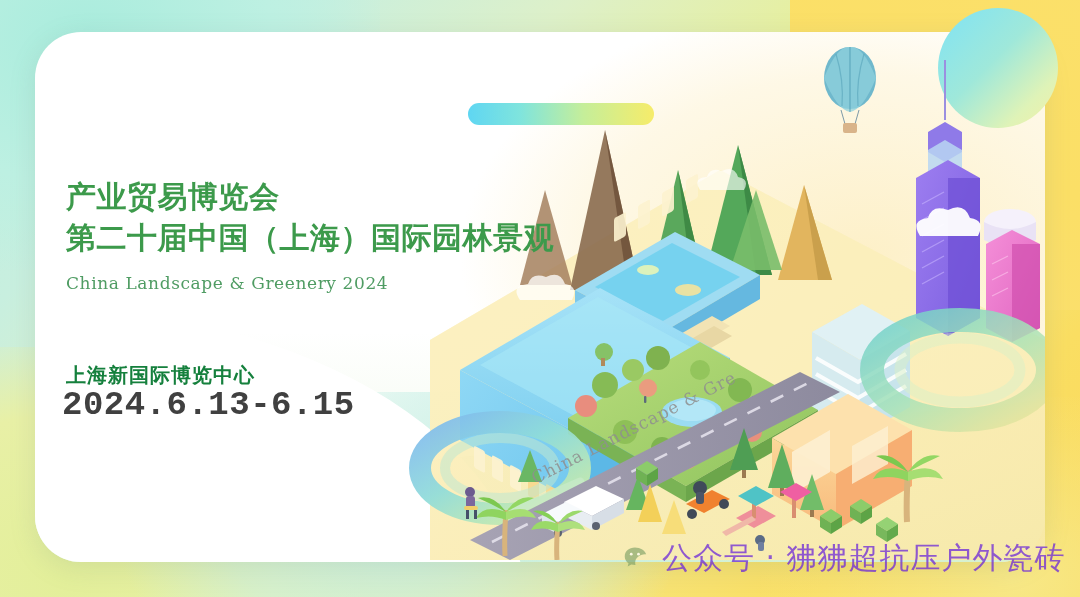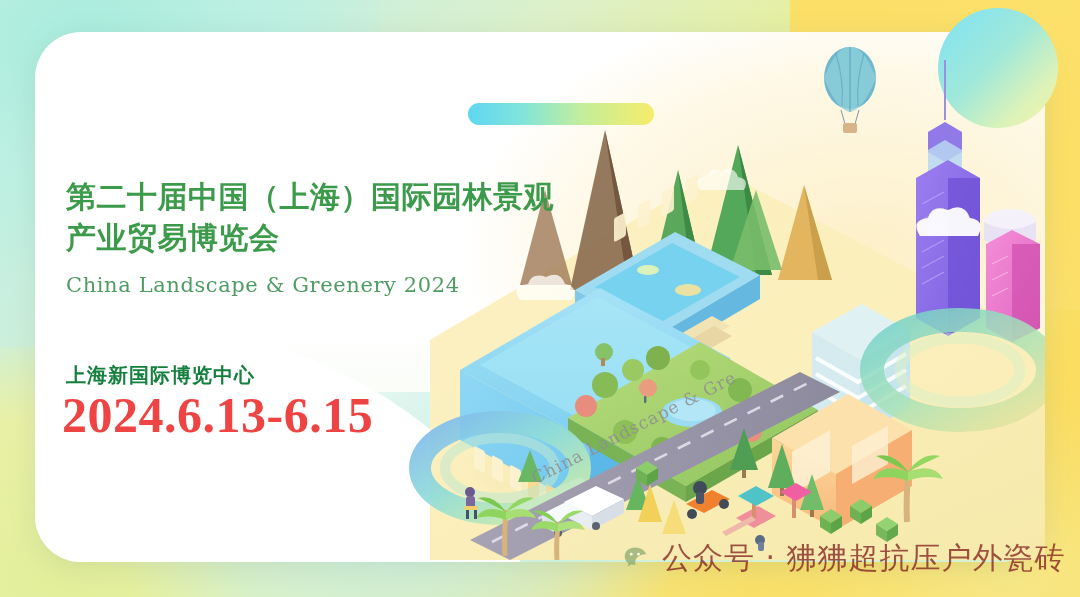--- a/index.html
+++ b/index.html
@@ -97,37 +97,37 @@
     font-size:30px;
     line-height:1.38;
     letter-spacing:.5px;
     white-space:nowrap;
   }
   .title-en {
     margin-top:14px;
     color:#4f9c63;
     font-family:"DejaVu Serif", serif;
     font-weight:400;
-    font-size:21px;
+    font-size:17px;
     letter-spacing:.6px;
   }
   .venue {
     position:absolute; left:66px; top:362px; z-index:6;
     color:#15803d;
     font-family:"DejaVu Sans", sans-serif;
     font-weight:700;
     font-size:20px;
     letter-spacing:1px;
   }
   .dates {
     position:absolute; left:62px; top:386px; z-index:6;
-    color:#ef4444;
-    font-family:Liberation Serif, serif;
+    color:#404040;
+    font-family:Liberation Mono, monospace;
     font-weight:700;
-    font-size:50px;
+    font-size:34px;
     letter-spacing:.5px;
   }
 
   
   .illo { position:absolute; left:400px; top:40px; width:645px; height:520px; z-index:4; }
   .illo svg { width:100%; height:100%; display:block; }
 
   
   .road-text {
     position:absolute; left:528px; top:470px; z-index:7;
@@ -135,21 +135,21 @@
     color:#8f8f8f; font-family:"DejaVu Serif", serif;
     font-size:17px; letter-spacing:1px; white-space:nowrap; opacity:.85;
   }
 
   
   .watermark {
     position:absolute; left:624px; top:538px; z-index:9;
     display:flex; align-items:center; gap:9px;
   }
   .wm-text {
-    color:#7f1d1d; opacity:.75;
+    color:#6d28d9; opacity:.75;
     font-family:"DejaVu Sans", sans-serif;
     font-size:30px; font-weight:400; letter-spacing:1px;
     white-space:nowrap;
   }
   .wechat-icon { width:29px; height:25px; opacity:.62; flex:none; }
 </style>
 </head>
 <body>
 
 <div id="poster">
@@ -492,22 +492,22 @@
         <path d="M120 260 q-10-14 8-16 q4-12 18-7 q14-7 19 7 q14 2 7 16 Z" opacity=".85"></path>
         <path d="M300 150 q-8-12 7-13 q3-10 15-6 q12-6 16 6 q12 2 6 13 Z" opacity=".7"></path>
       </g>
     </svg>
   </div>
 
   <div class="white-bar wb1"></div>
   <div class="white-bar wb2"></div>
 
   <div class="text-block">
+    <div class="title-cn">产业贸易博览会</div>
     <div class="title-cn">第二十届中国（上海）国际园林景观</div>
-    <div class="title-cn">产业贸易博览会</div>
     <div class="title-en">China Landscape &amp; Greenery 2024</div>
   </div>
   <div class="venue">上海新国际博览中心</div>
   <div class="dates">2024.6.13-6.15</div>
 
   <div class="road-text">China Landscape &amp; Gre</div>
 
   <div class="watermark">
     <svg class="wechat-icon" viewBox="0 0 40 34" xmlns="http://www.w3.org/2000/svg">
       <path d="M15 2C7 2 1 7.4 1 14.1c0 3.8 2 7.2 5.2 9.4L5 28l5.2-2.7c1.5.4 3.1.6 4.8.6h.9c-.3-1-.5-2-.5-3.1 0-6.4 6.1-11.5 13.7-11.5.5 0 1 0 1.5.1C29.2 6.1 22.8 2 15 2z" fill="#7a9e63"></path>

